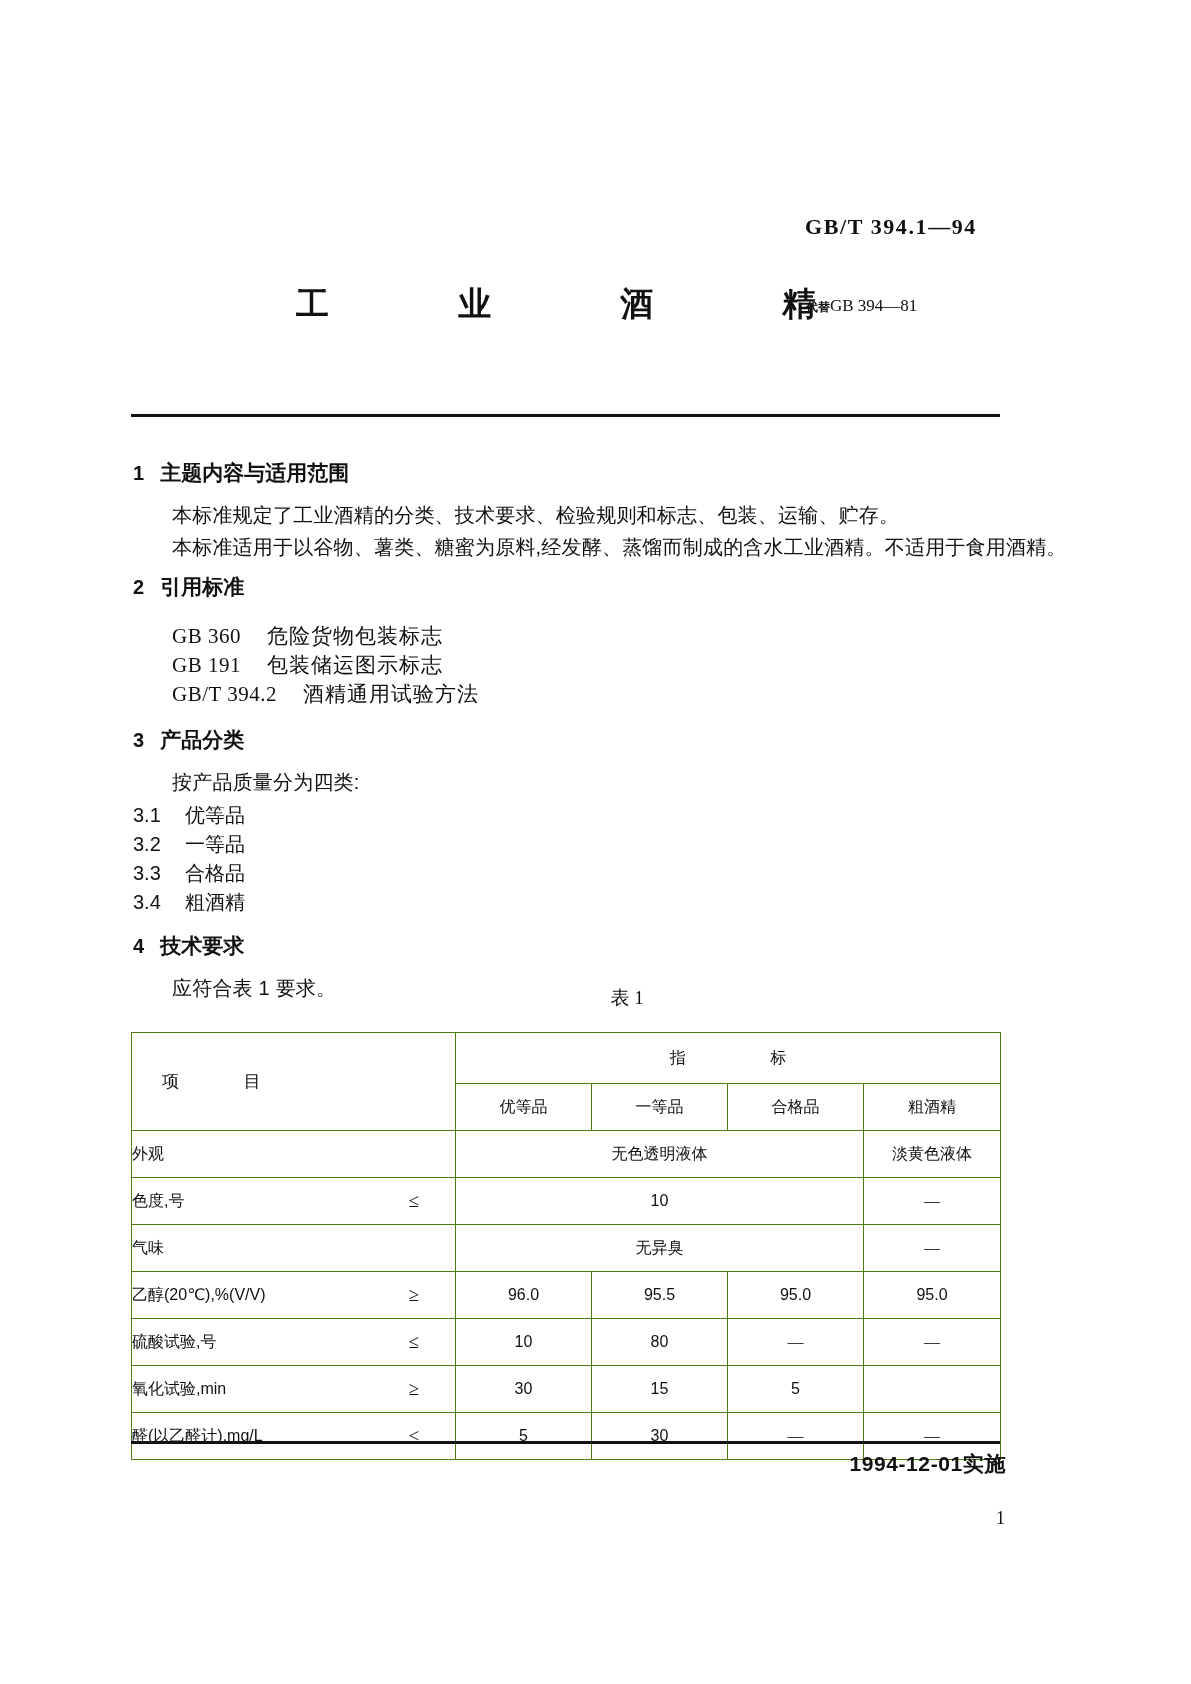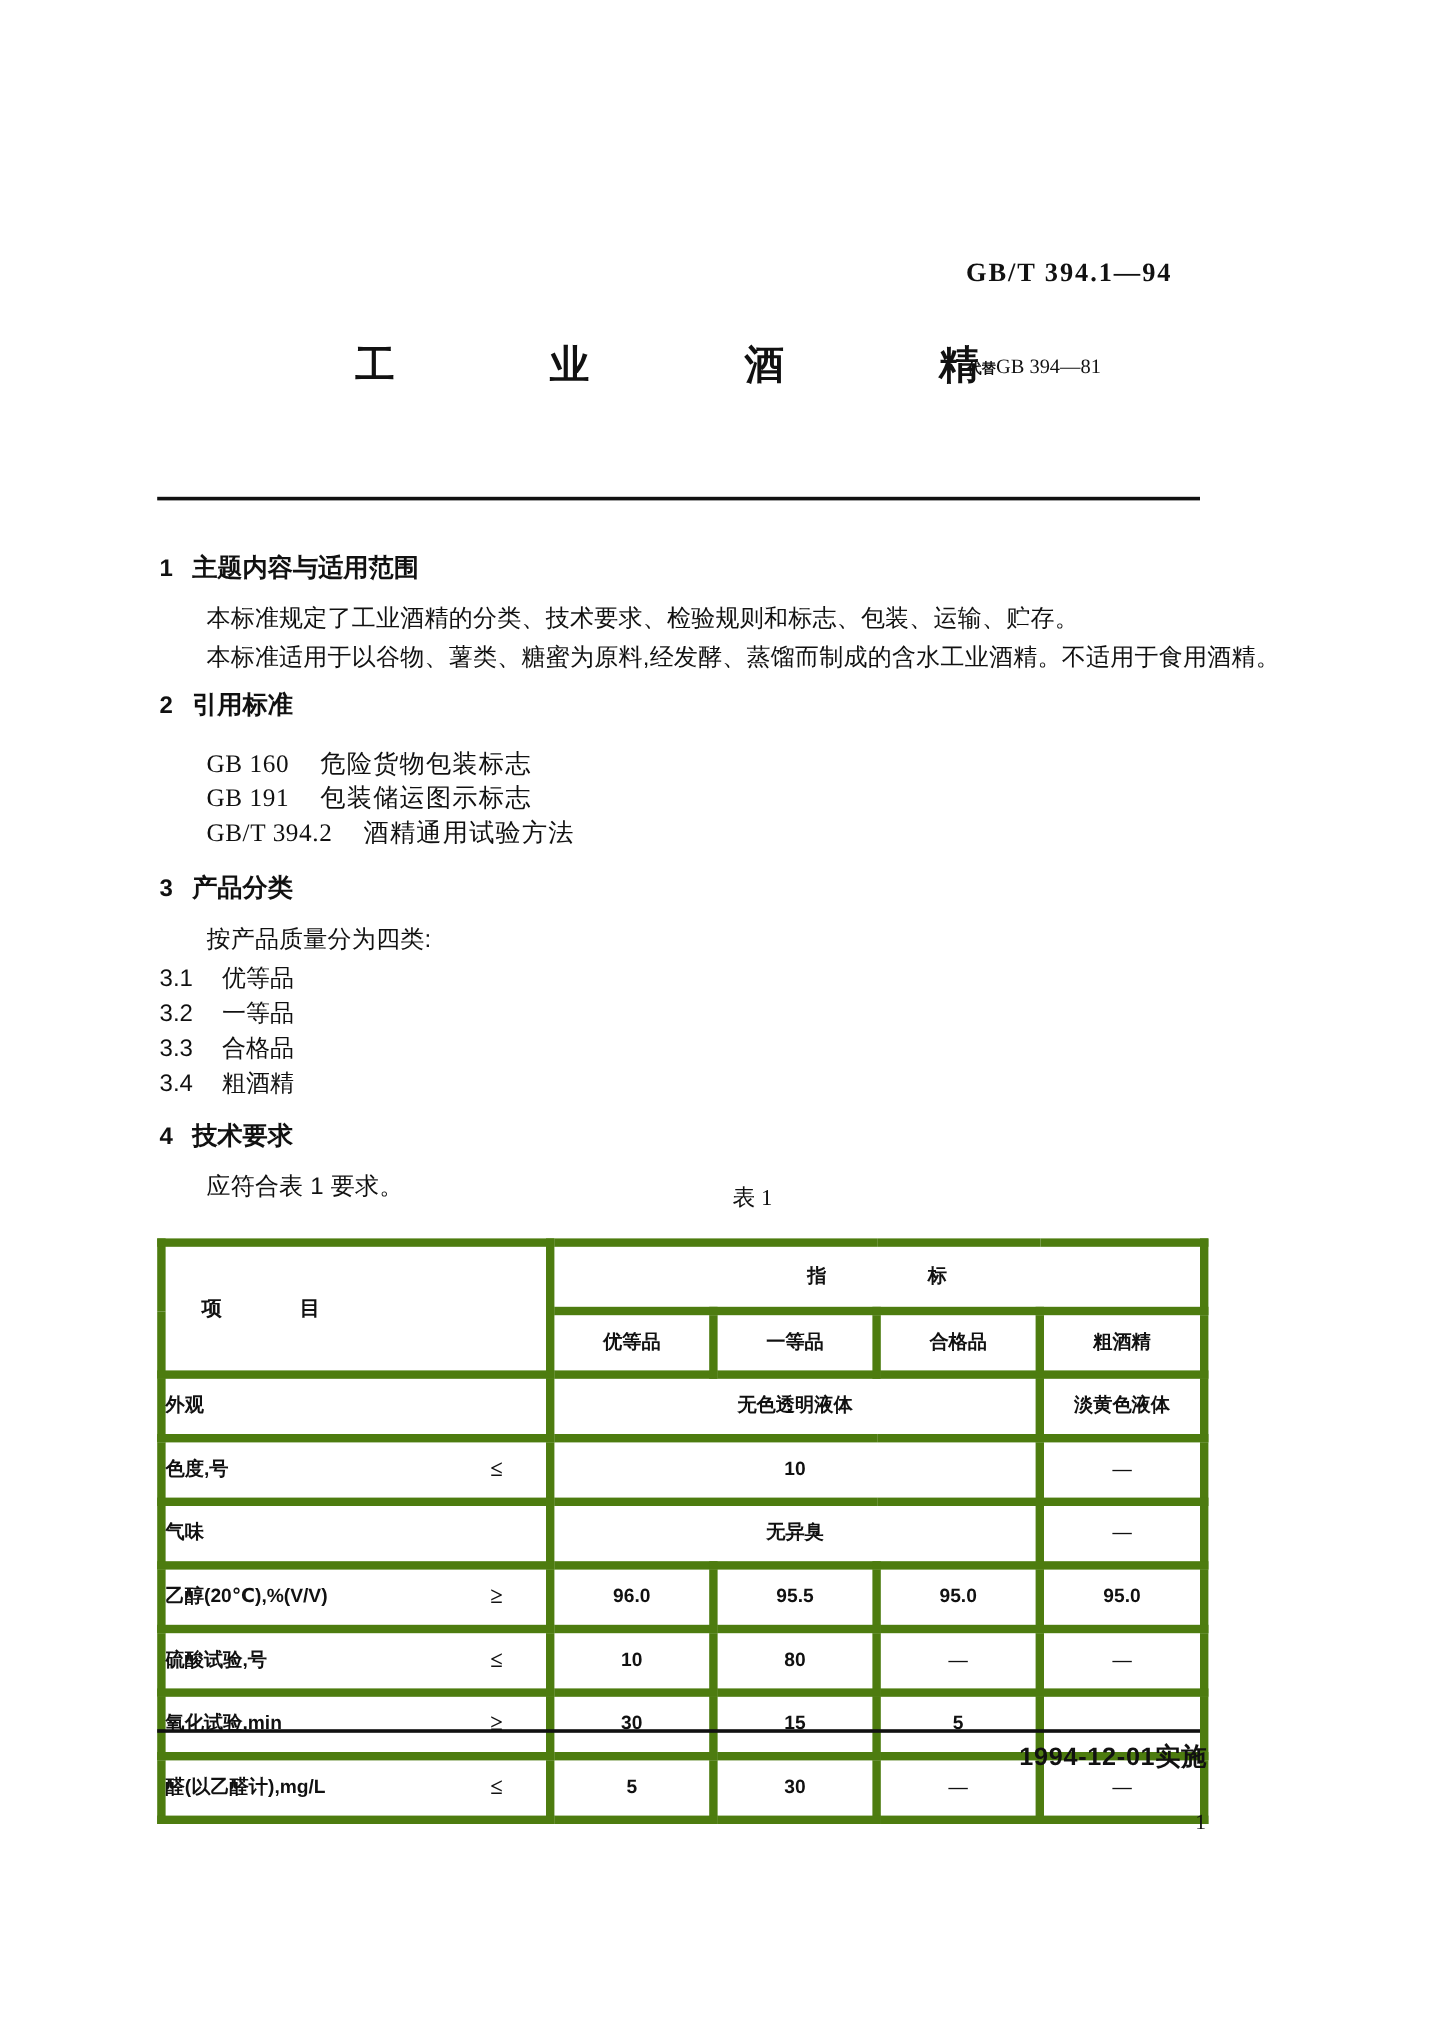--- a/index.html
+++ b/index.html
@@ -88,21 +88,21 @@
   }
 
   
   .tbl-wrap { position:absolute; left:131px; top:1032px; width:869px; }
   table.spec {
     border-collapse:collapse; width:869px;
     font-family:"Liberation Sans","DejaVu Sans",sans-serif;
     font-size:16px;
     table-layout:fixed;
   }
-  table.spec td, table.spec th { border:7px solid #4d7c0f; padding:0; font-weight:bold; }
+  table.spec td, table.spec th { border:1px solid #4d7c0f; padding:0; font-weight:normal; }
   .tb-top td { border-top:3px solid #111; }
   .tb-bottom td { border-bottom:3px solid #111; }
   .cell { height:46px; line-height:46px; text-align:center; }
   .item-cell {
     position:relative; height:46px; line-height:46px;
     text-align:left; padding-left:14px; white-space:nowrap;
   }
   .item-cell .op {
     position:absolute; right:36px; top:0;
     font-family:"Liberation Serif","DejaVu Serif",serif;
@@ -155,21 +155,21 @@
     <div class="sec-head" style="left:133px; top:459px;">
       <span class="num">1</span><span>主题内容与适用范围</span>
     </div>
     <div class="para" style="top:502px;">本标准规定了工业酒精的分类、技术要求、检验规则和标志、包装、运输、贮存。</div>
     <div class="para" style="top:534px;">本标准适用于以谷物、薯类、糖蜜为原料,经发酵、蒸馏而制成的含水工业酒精。不适用于食用酒精。</div>
 
     <div class="sec-head" style="left:133px; top:573px;">
       <span class="num">2</span><span>引用标准</span>
     </div>
     <div class="ref-line" style="top:622px;">
-      <span class="code">GB 160</span><span class="name">危险货物包装标志</span>
+      <span class="code">GB 360</span><span class="name">危险货物包装标志</span>
     </div>
     <div class="ref-line" style="top:651px;">
       <span class="code">GB 191</span><span class="name">包装储运图示标志</span>
     </div>
     <div class="ref-line" style="top:680px;">
       <span class="code">GB/T 394.2</span><span class="name">酒精通用试验方法</span>
     </div>
 
     <div class="sec-head" style="left:133px; top:726px;">
       <span class="num">3</span><span>产品分类</span>

